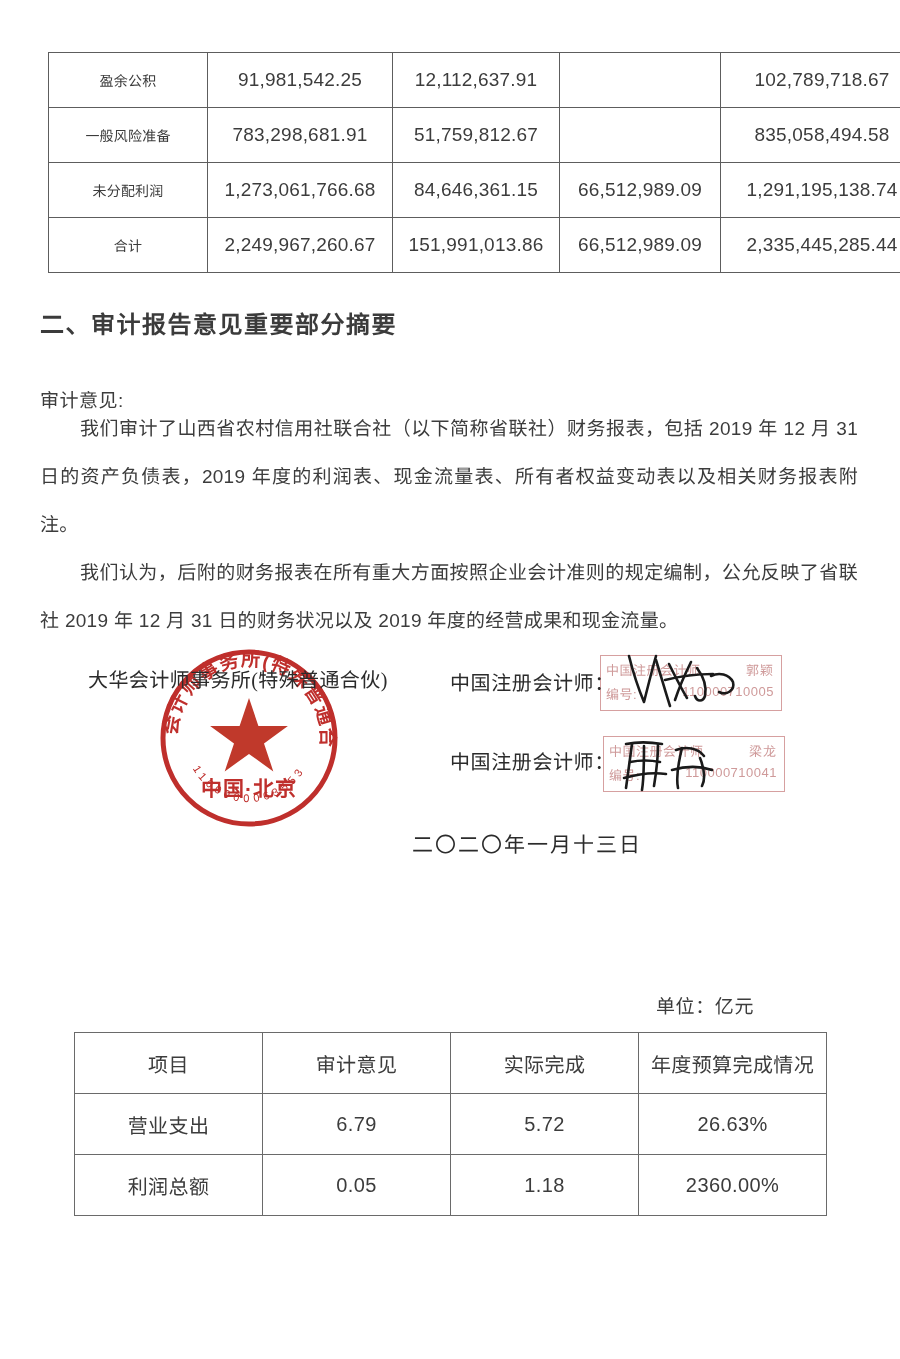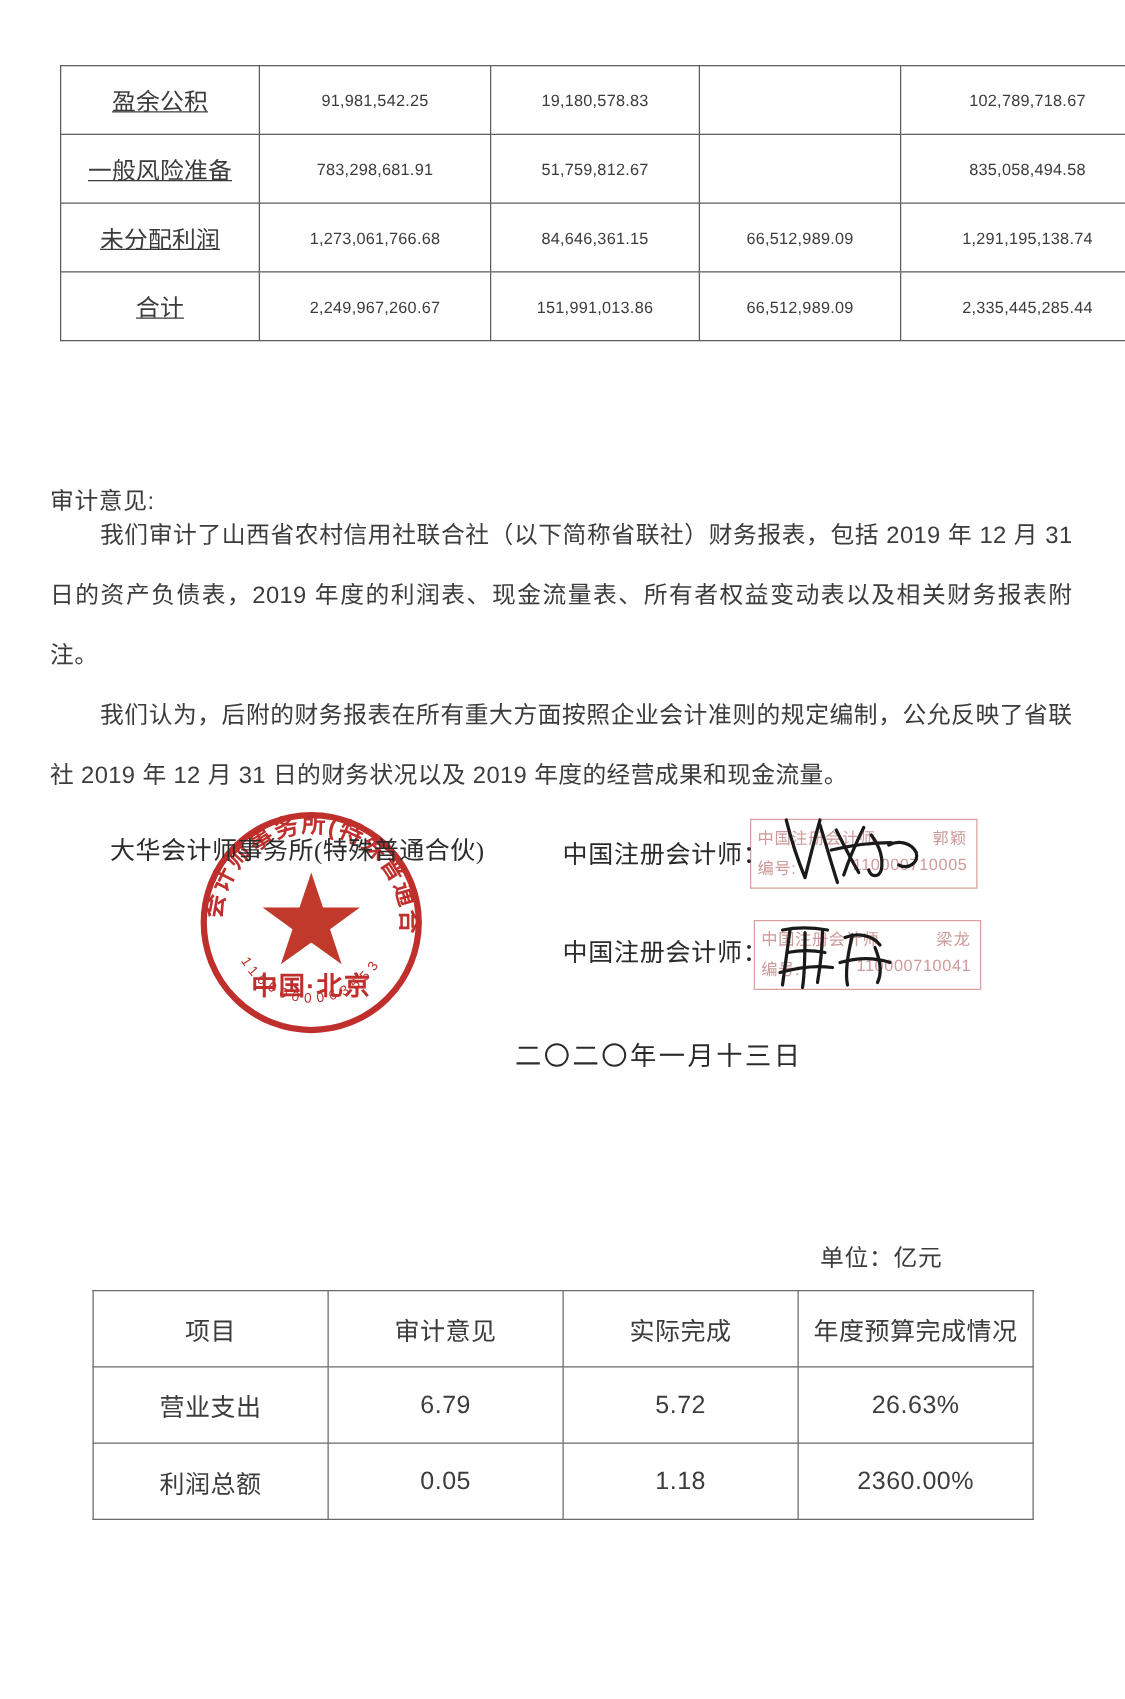--- a/index.html
+++ b/index.html
@@ -32,29 +32,29 @@
     width: 810px;
   }
   table.equity {
     border-collapse: collapse;
     width: 810px;
     table-layout: fixed;
   }
   table.equity td {
     border: 1px solid #5d5d5d;
     height: 54px;
-    font-size: 13px;
+    font-size: 19px;
     color: #3c3c3c;
     text-align: center;
     vertical-align: middle;
     padding: 0 6px;
     white-space: nowrap;
     letter-spacing: .2px;
   }
-  table.equity td.label { width: 146px; font-size: 19px; text-decoration: underline; }
+  table.equity td.label { width: 146px; font-size: 14px; }
   table.equity td.c1 { width: 172px; }
   table.equity td.c2 { width: 154px; }
   table.equity td.c3 { width: 148px; }
   table.equity td.c4 { width: 190px; }
 
   
   .sec-heading {
     position: absolute;
     font-size: 24px;
     font-weight: bold;
@@ -233,21 +233,21 @@
 <body>
 
 <div class="page">
 
   <div class="equity-table-wrap">
     <table class="equity">
       <tbody>
         <tr>
           <td class="label">盈余公积</td>
           <td class="c1">91,981,542.25</td>
-          <td class="c2">19,180,578.83</td>
+          <td class="c2">12,112,637.91</td>
           <td class="c3"></td>
           <td class="c4">102,789,718.67</td>
         </tr>
         <tr>
           <td class="label">一般风险准备</td>
           <td class="c1">783,298,681.91</td>
           <td class="c2">51,759,812.67</td>
           <td class="c3"></td>
           <td class="c4">835,058,494.58</td>
         </tr>
@@ -262,20 +262,21 @@
           <td class="label">合计</td>
           <td class="c1">2,249,967,260.67</td>
           <td class="c2">151,991,013.86</td>
           <td class="c3">66,512,989.09</td>
           <td class="c4">2,335,445,285.44</td>
         </tr>
       </tbody>
     </table>
   </div>
 
+  <div class="sec-heading" id="sec2-heading">二、审计报告意见重要部分摘要</div>
 
   <div class="sub-label" id="audit-opinion-label">审计意见:</div>
 
   <div class="body-para" id="para-1">我们审计了山西省农村信用社联合社（以下简称省联社）财务报表，包括 2019 年 12 月 31 日的资产负债表，2019 年度的利润表、现金流量表、所有者权益变动表以及相关财务报表附注。</div>
 
   <div class="body-para" id="para-2">我们认为，后附的财务报表在所有重大方面按照企业会计准则的规定编制，公允反映了省联社 2019 年 12 月 31 日的财务状况以及 2019 年度的经营成果和现金流量。</div>
 
   <div class="firm-name">大华会计师事务所(特殊普通合伙)</div>
 
   <div class="seal">

